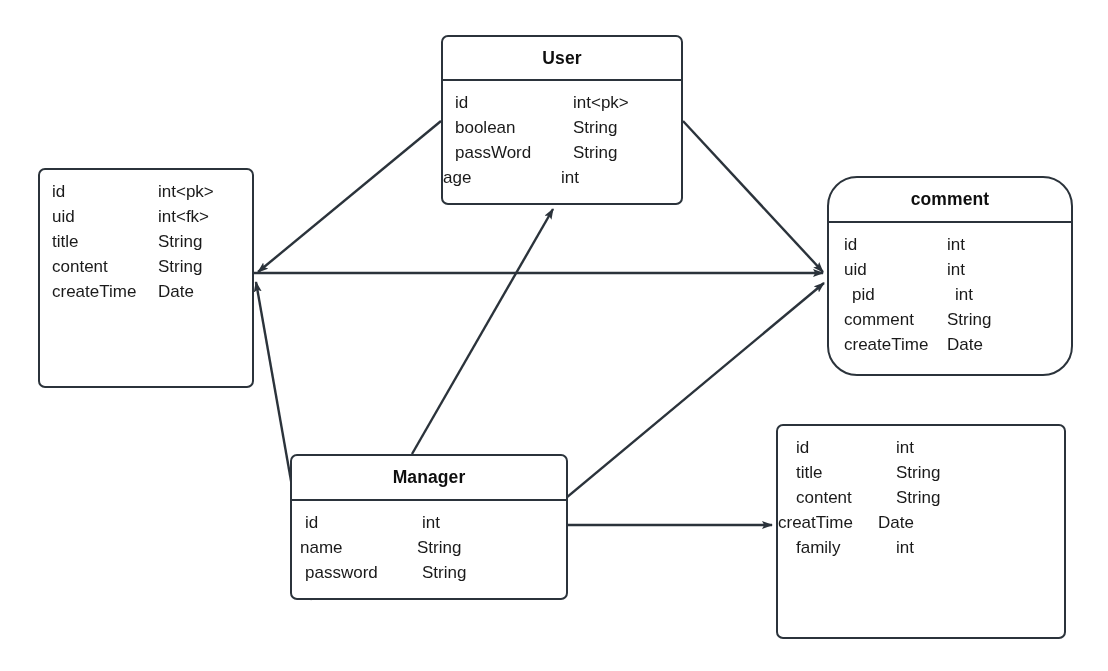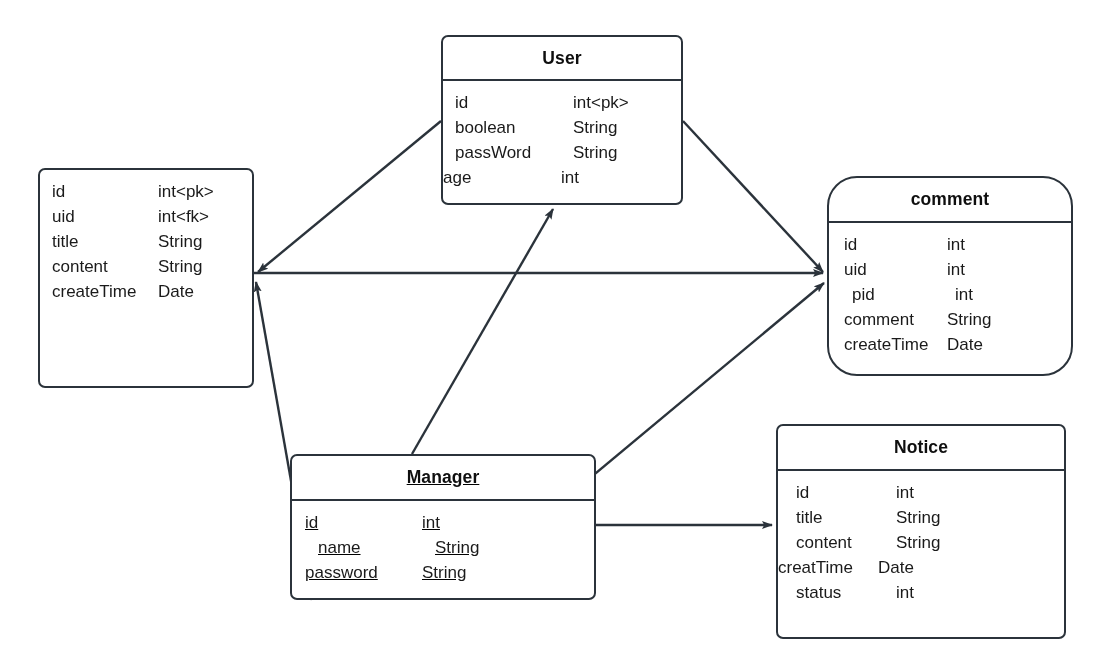--- a/index.html
+++ b/index.html
@@ -156,57 +156,56 @@
           <span class="field-name" style="margin-left: 15px; min-width: 103px;">comment</span>
           <span class="field-type">String</span>
         </div>
         <div class="field-row">
           <span class="field-name" style="margin-left: 15px; min-width: 103px;">createTime</span>
           <span class="field-type">Date</span>
         </div>
       </div>
   </div>
 
-  <div class="entity" id="ent-manager" style="left: 290px; top: 454px; width: 306px; height: 146px; text-decoration: underline;">
+  <div class="entity" id="ent-manager" style="left: 290px; top: 454px; width: 278px; height: 146px;">
     <div class="entity-title" style="height: 45px;">Manager</div>
     <div class="entity-fields">
         <div class="field-row">
           <span class="field-name" style="margin-left: 13px; min-width: 117px;">id</span>
           <span class="field-type">int</span>
         </div>
         <div class="field-row">
-          <span class="field-name" style="margin-left: 26px; min-width: 117px;">name</span>
+          <span class="field-name" style="margin-left: 8px; min-width: 117px;">name</span>
           <span class="field-type">String</span>
         </div>
         <div class="field-row">
           <span class="field-name" style="margin-left: 13px; min-width: 117px;">password</span>
           <span class="field-type">String</span>
         </div>
       </div>
   </div>
 
   <div class="entity" id="ent-notice" style="left: 776px; top: 424px; width: 290px; height: 215px;">
-    <div class="entity-title" style="height: 45px;">Notice</div>
     <div class="entity-fields">
         <div class="field-row">
           <span class="field-name" style="margin-left: 18px; min-width: 100px;">id</span>
           <span class="field-type">int</span>
         </div>
         <div class="field-row">
           <span class="field-name" style="margin-left: 18px; min-width: 100px;">title</span>
           <span class="field-type">String</span>
         </div>
         <div class="field-row">
           <span class="field-name" style="margin-left: 18px; min-width: 100px;">content</span>
           <span class="field-type">String</span>
         </div>
         <div class="field-row">
           <span class="field-name" style="min-width: 100px;">creatTime</span>
           <span class="field-type">Date</span>
         </div>
         <div class="field-row">
-          <span class="field-name" style="margin-left: 18px; min-width: 100px;">status</span>
+          <span class="field-name" style="margin-left: 18px; min-width: 100px;">family</span>
           <span class="field-type">int</span>
         </div>
       </div>
   </div>
 
 </div>
 
 </body></html>

